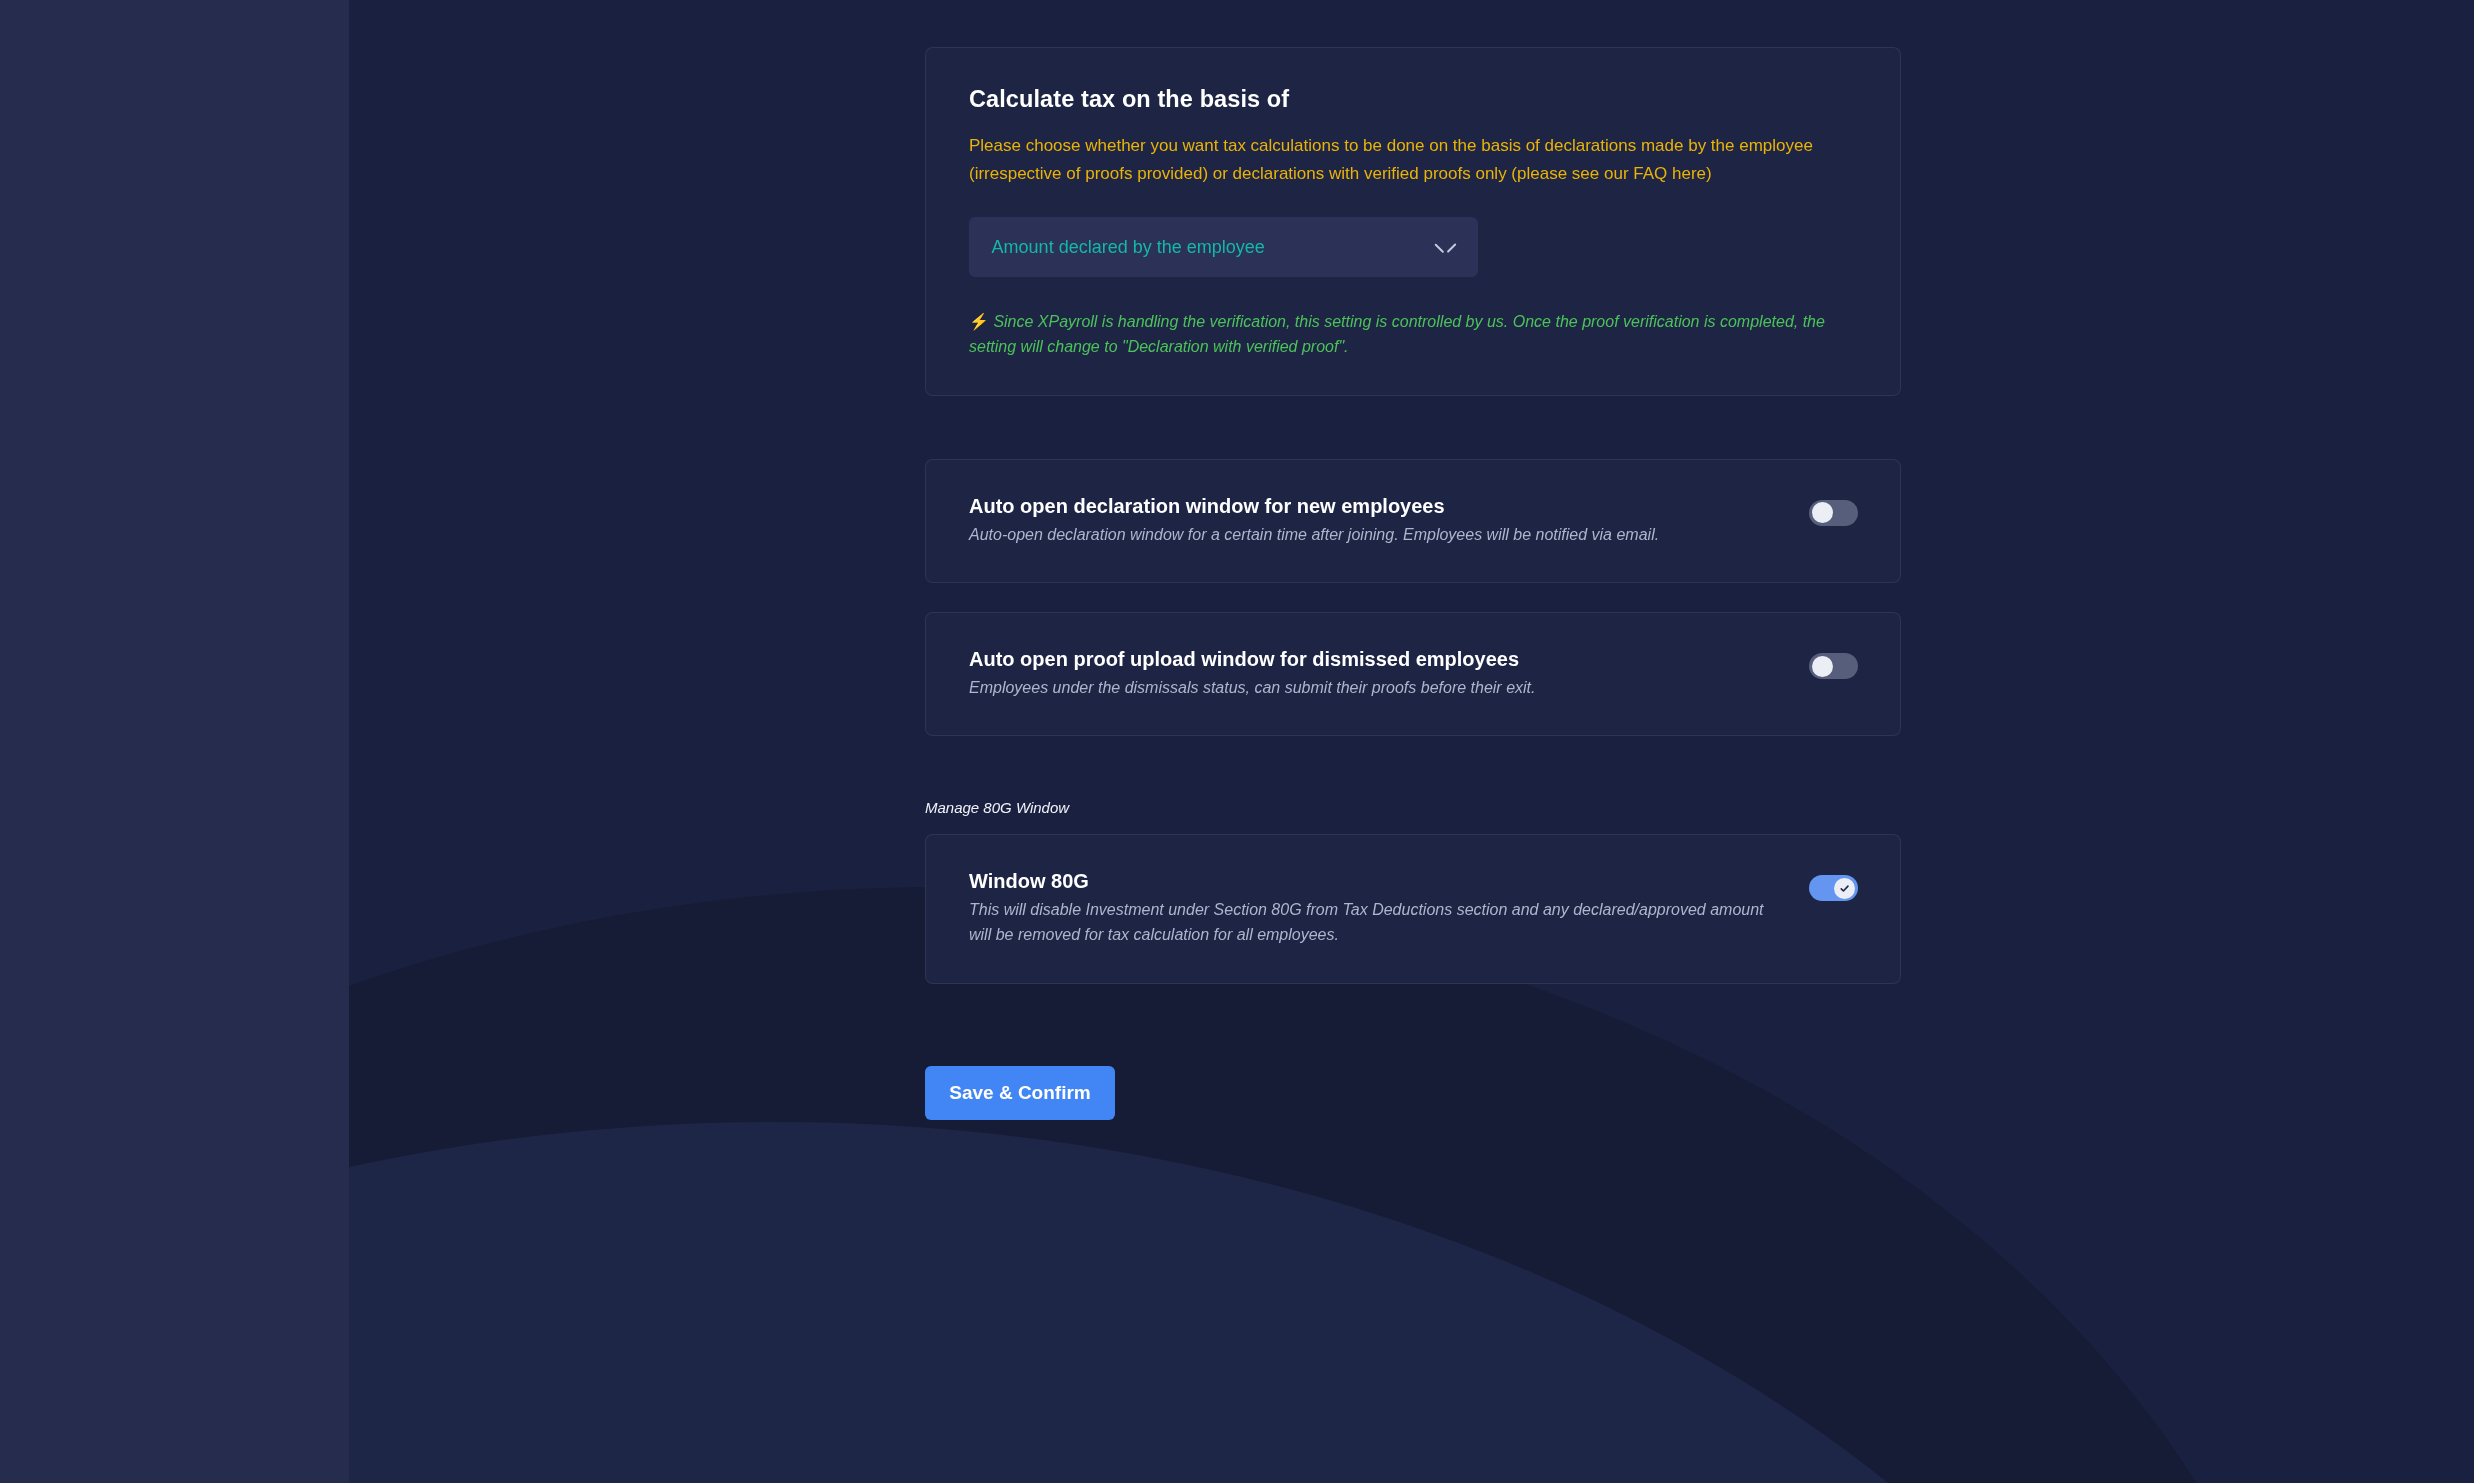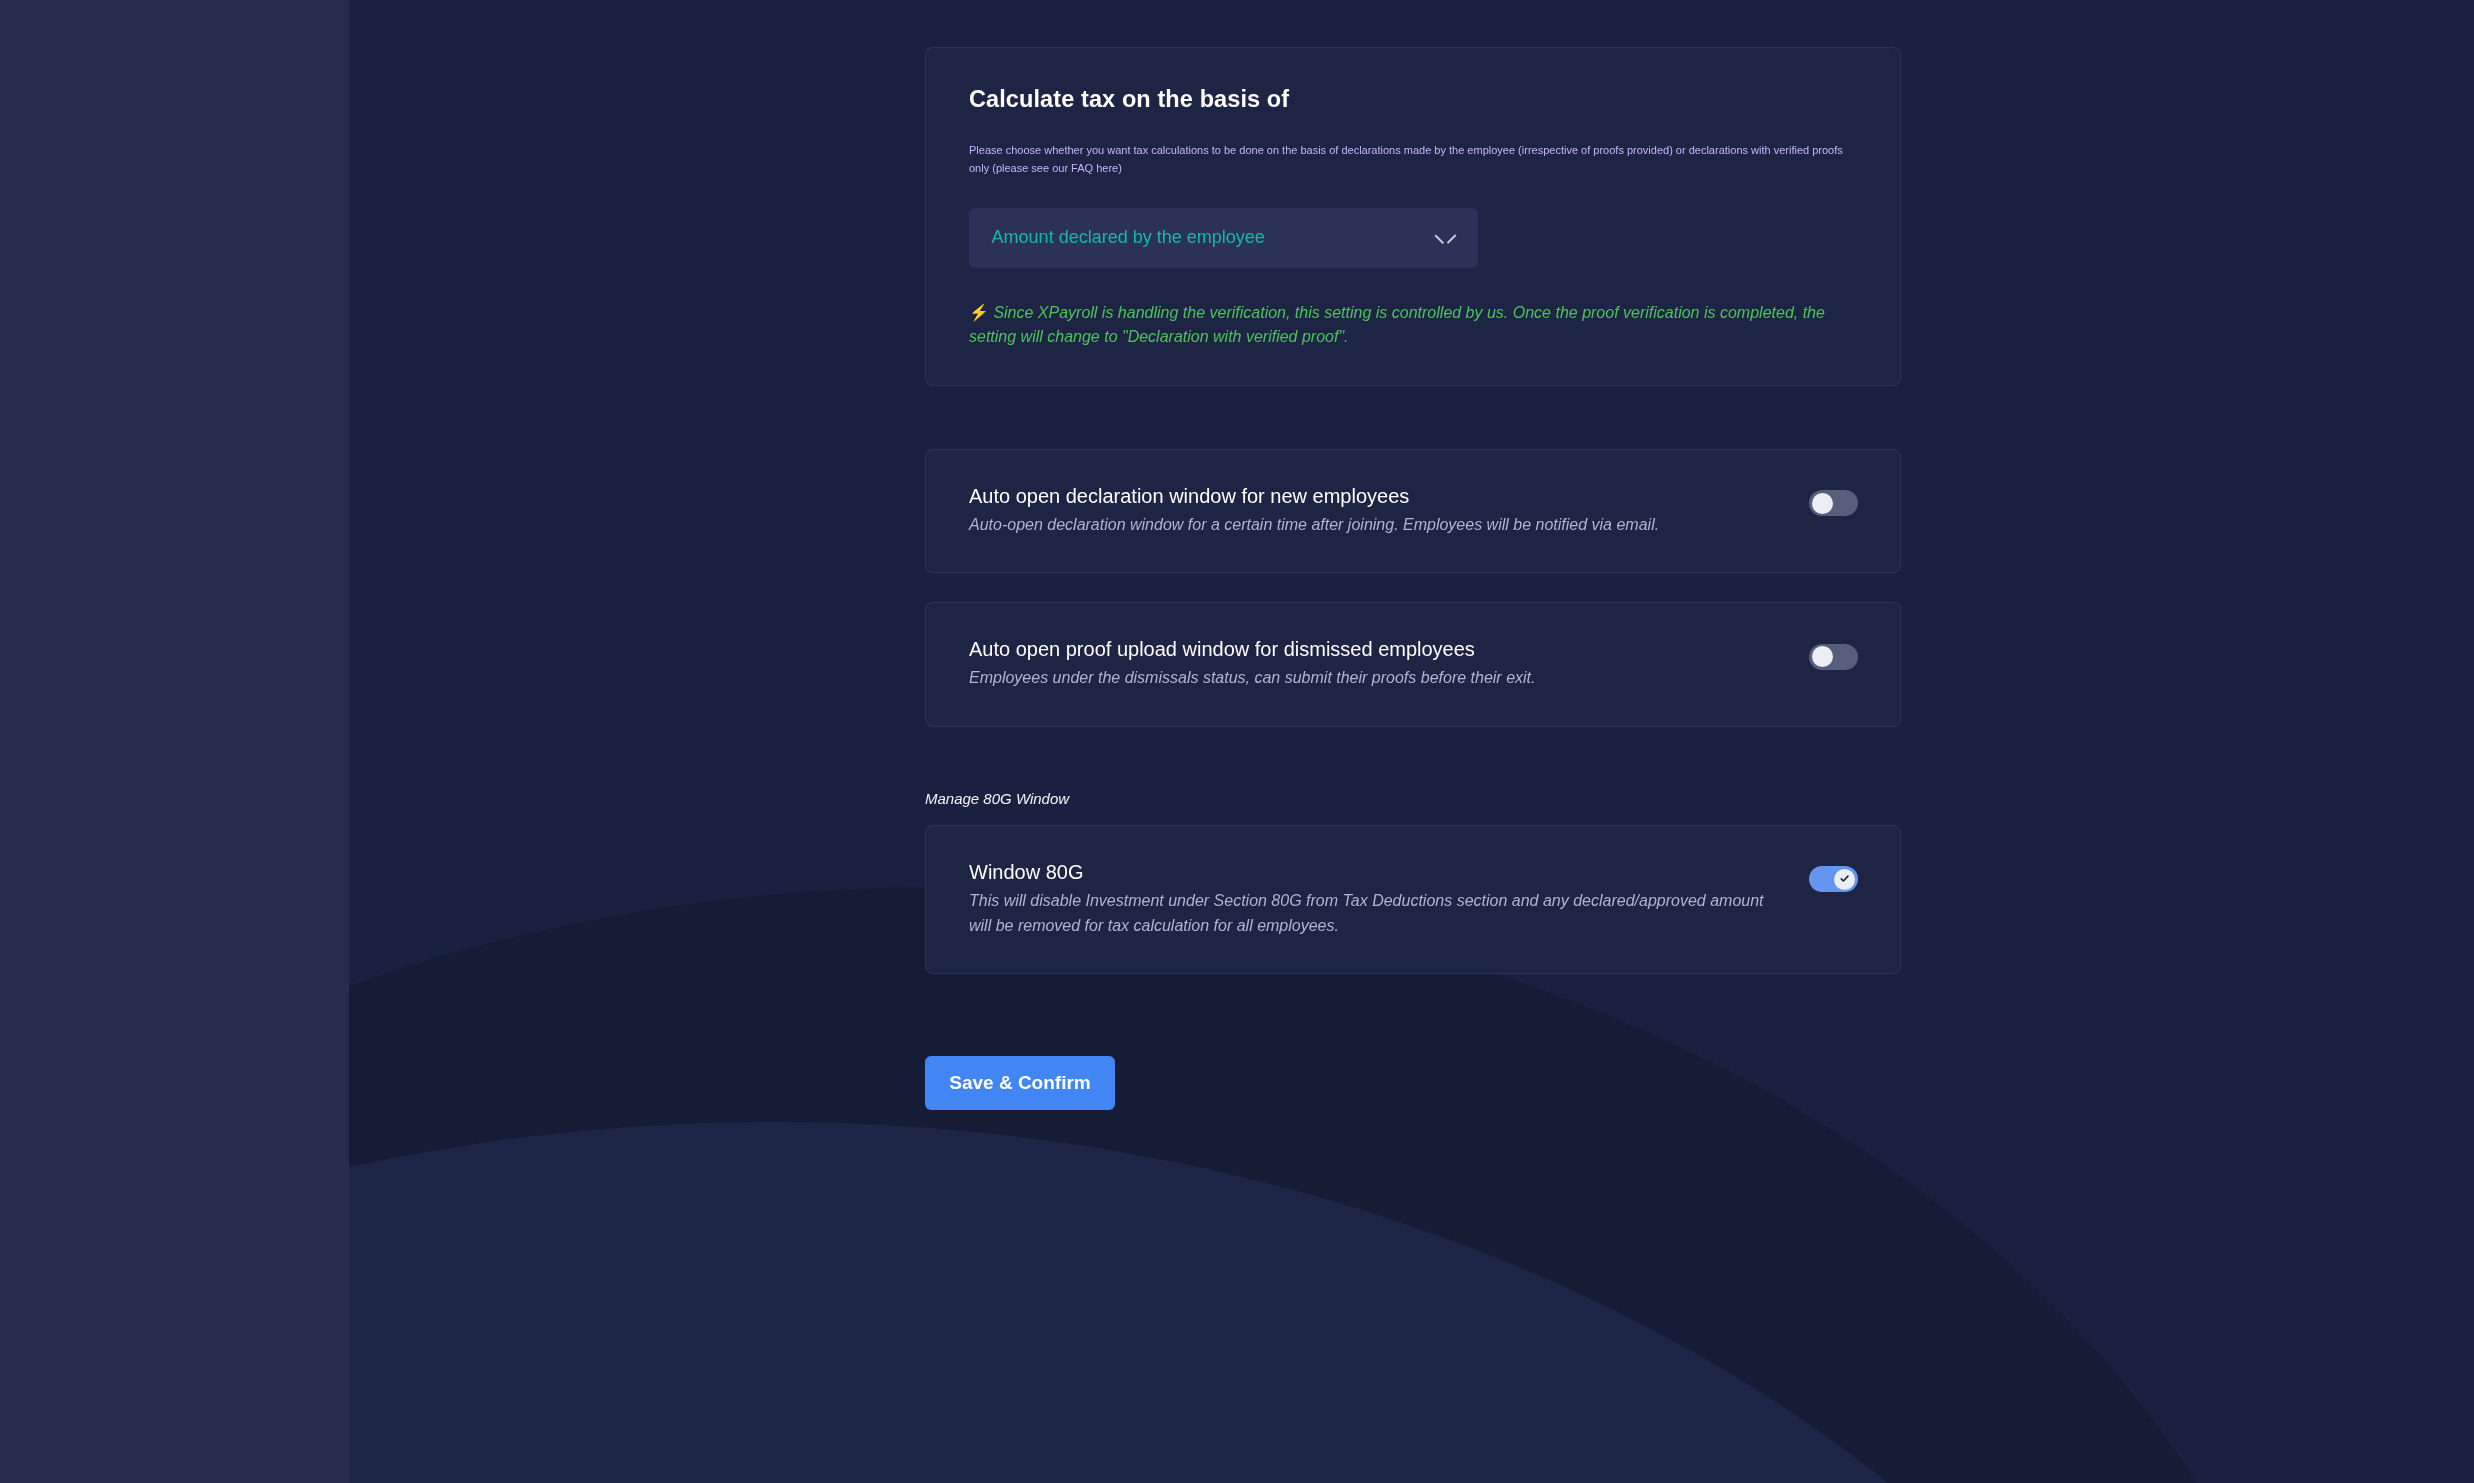--- a/index.html
+++ b/index.html
@@ -82,24 +82,24 @@
     margin-top: 39px;
     padding: 38px 43px 35px 43px;
   }
   #tax-basis-title {
     font-size: 23.5px;
     font-weight: bold;
     color: #ffffff;
     letter-spacing: 0.1px;
   }
   #tax-basis-desc {
-    margin-top: 29px;
-    font-size: 11px;
+    margin-top: 19px;
+    font-size: 17px;
     line-height: 1.62;
-    color: #c4b5fd;
+    color: #eab308;
     max-width: 880px;
   }
 
   #tax-basis-select {
     margin-top: 30px;
     width: 509px;
     height: 60px;
     background: #2b3157;
     border: none;
     border-radius: 6px;
@@ -152,21 +152,21 @@
   .toggle-card {
     padding: 35px 42px 35px 43px;
     display: flex;
     align-items: flex-start;
     justify-content: space-between;
     gap: 35px;
   }
   .toggle-card .texts { flex: 1 1 auto; max-width: 809px; }
   .toggle-title {
     font-size: 20px;
-    font-weight: normal;
+    font-weight: bold;
     color: #ffffff;
   }
   .toggle-desc {
     margin-top: 4px;
     font-size: 16px;
     font-style: italic;
     line-height: 1.58;
     color: #aeb5cc;
   }
   .toggle-desc.narrow { max-width: 774px; }

